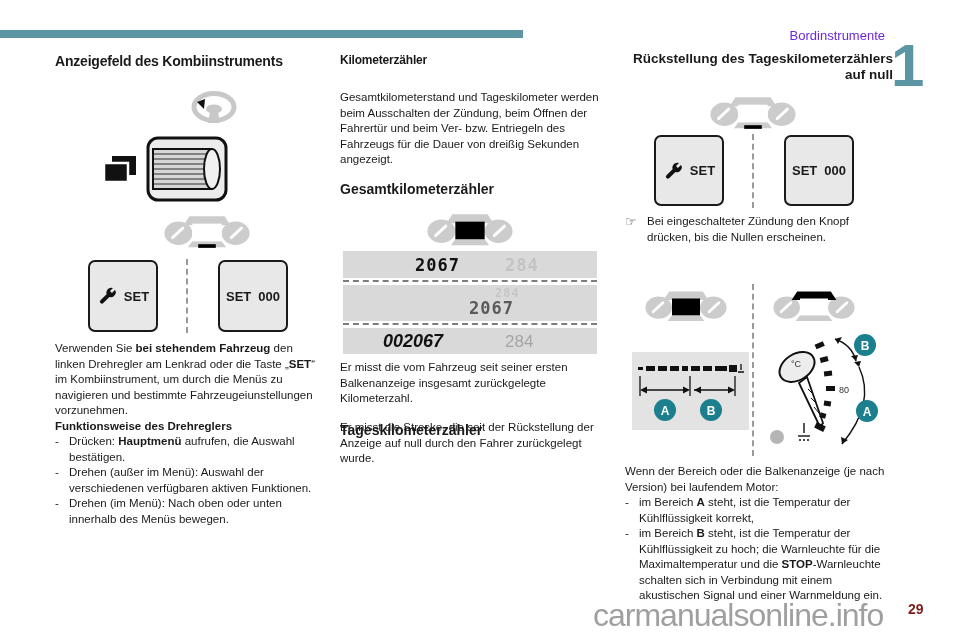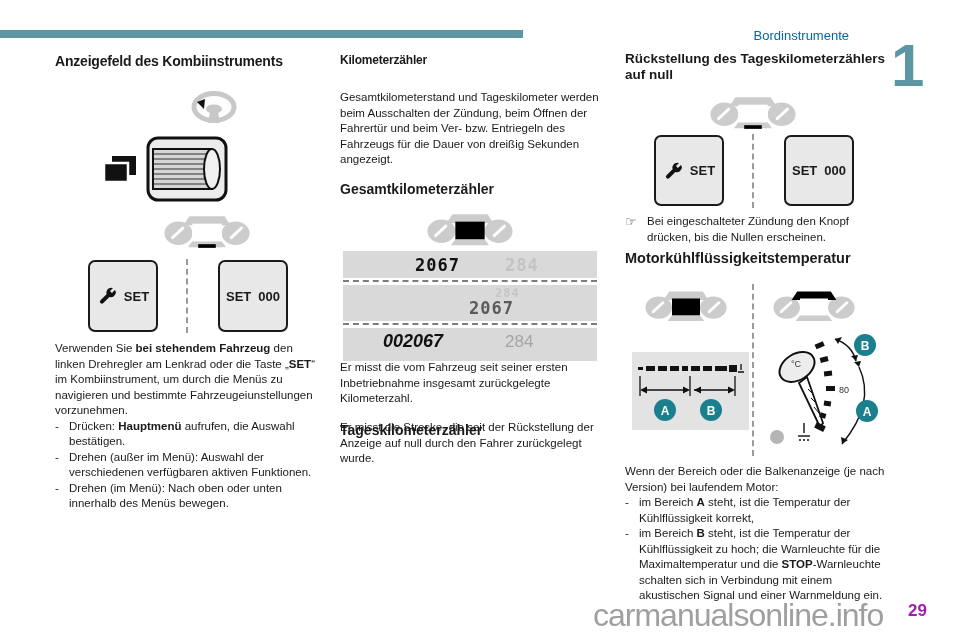--- a/index.html
+++ b/index.html
@@ -3,46 +3,46 @@
 <meta charset="utf-8">
 <style>
   :root{ --accent:#5d96a3; --badge:#1b7f8e; }
   *{margin:0;padding:0;box-sizing:border-box;}
   html,body{background:#fff;}
   .page{position:relative;width:960px;height:640px;background:#fff;overflow:hidden;
         font-family:"Liberation Sans",sans-serif;color:#1a1a1a;}
   .abs{position:absolute;}
   
   .topbar{left:0;top:30px;width:523px;height:8px;background:var(--accent);}
-  .runhead{left:664px;top:28px;width:185px;text-align:right;font-size:13px;color:#0369a1;}
+  .runhead{left:700px;top:28px;width:185px;text-align:right;font-size:13px;color:#6d28d9;}
   .chapter{left:891px;top:36px;font-size:60px;font-weight:bold;color:var(--accent);line-height:1;}
   
   .h1{font-weight:bold;font-size:14px;letter-spacing:-0.2px;}
-  .h1s{font-weight:bold;font-size:13.5px;line-height:16px;}
+  .h1s{font-weight:bold;font-size:13.5px;line-height:16px;text-align:right;}
   .h2{font-weight:bold;font-size:14px;}
   .body{font-size:11.5px;line-height:15.5px;}
   .b{font-weight:bold;}
   .li{display:flex;}
   .li .dash{width:14px;flex:0 0 14px;}
   .li .txt{flex:1;}
   
   .setbox{border:2.5px solid #1a1a1a;border-radius:7px;background:#e8e8e8;
           display:flex;align-items:center;justify-content:center;gap:7px;
           font-weight:bold;font-size:13px;}
   .vdash{border-left:2px dashed #9a9a9a;width:0;}
   
   .band{position:relative;width:254px;background:#d9d9d9;}
   .sep{position:relative;width:254px;height:7px;}
   .sep::after{content:"";position:absolute;left:0;right:0;top:2px;border-top:2px dashed #7d7d7d;}
   .seg{font-family:"DejaVu Sans Mono",monospace;font-weight:bold;letter-spacing:1px;}
   .panel{background:#e3e3e3;}
   .note{display:flex;gap:6px;}
   .note .hand{color:#666;font-size:13px;font-family:"DejaVu Sans",sans-serif;flex:0 0 16px;}
   .wm{font-size:32px;color:#8f8f8f;opacity:.85;letter-spacing:-1px;}
-  .pageno{font-size:17px;font-weight:bold;color:#a21caf;}
+  .pageno{font-size:14px;font-weight:bold;color:#7f1d1d;}
   svg text{font-family:"Liberation Sans",sans-serif;}
   
   .cluster .screen{fill:#fff;}
   .cluster .hood{fill:#cccccc;}
   .cluster .bar{display:none;}
   .cluster.v-bar .bar{display:block;}
   .cluster.v-black .screen{fill:#000;}
   .cluster.v-hood .hood{fill:#000;}
 </style>
 </head>
@@ -102,20 +102,21 @@
     </svg>
     <span>SET</span>
   </div>
   <div class="abs setbox" style="left:218px;top:260px;width:70px;height:72px;">
     <span>SET</span>
     <span>000</span>
   </div>
 
   <div class="abs body" style="left:55px;top:341px;width:261px;">
     <p><span>Verwenden Sie </span><span class="b">bei stehendem Fahrzeug</span><span> den linken Drehregler am Lenkrad oder die Taste „</span><span class="b">SET</span><span>“ im Kombiinstrument, um durch die Menüs zu navigieren und bestimmte Fahrzeugeiunstellungen vorzunehmen.</span></p>
+    <p class="b">Funktionsweise des Drehreglers</p>
     <div class="li">
       <span class="dash">-</span>
       <span class="txt"><span>Drücken: </span><span class="b">Hauptmenü</span><span> aufrufen, die Auswahl bestätigen.</span></span>
     </div>
     <div class="li">
       <span class="dash">-</span>
       <span class="txt"><span>Drehen (außer im Menü): Auswahl der verschiedenen verfügbaren aktiven Funktionen.</span></span>
     </div>
     <div class="li">
       <span class="dash">-</span>
@@ -141,27 +142,27 @@
     <div class="band" style="height:27px;">
       <span class="abs seg" style="left:72px;top:4px;font-size:17px;color:#111;">2067</span>
       <span class="abs seg" style="left:162px;top:4px;font-size:17px;color:#c3c3c3;">284</span>
     </div>
     <div class="sep"></div>
     <div class="band" style="height:36px;">
       <span class="abs seg" style="left:152px;top:1px;font-size:12px;color:#c6c6c6;">284</span>
       <span class="abs seg" style="left:126px;top:13px;font-size:17px;color:#5a5a5a;">2067</span>
     </div>
     <div class="sep"></div>
-    <div class="band" style="height:33px;">
+    <div class="band" style="height:26px;">
       <span class="abs" style="left:40px;top:3px;font-size:18px;font-weight:bold;font-style:italic;color:#111;">002067</span>
       <span class="abs" style="left:162px;top:4px;font-size:17px;color:#a5a5a5;">284</span>
     </div>
   </div>
 
-  <div class="abs body" style="left:340px;top:360px;width:261px;">Er misst die vom Fahrzeug seit seiner ersten Inbetriebnahme insgesamt zurückgelegte Kilometerzahl.</div>
+  <div class="abs body" style="left:340px;top:360px;width:261px;">Er misst die vom Fahrzeug seit seiner ersten Balkenanzeige insgesamt zurückgelegte Kilometerzahl.</div>
   <div class="abs h2" style="left:340px;top:422px;">Tageskilometerzähler</div>
   <div class="abs body" style="left:340px;top:420px;width:261px;">Er misst die Strecke, die seit der Rückstellung der Anzeige auf null durch den Fahrer zurückgelegt wurde.</div>
 
   <div class="abs h1s" style="left:625px;top:51px;width:268px;">Rückstellung des Tageskilometerzählers auf null</div>
 
   <svg class="abs cluster v-bar" style="left:709px;top:92px;" width="88" height="40" viewBox="0 0 120 52">
     <ellipse cx="21" cy="29" rx="19" ry="16" fill="#ccc"></ellipse>
     <ellipse cx="99" cy="29" rx="19" ry="16" fill="#ccc"></ellipse>
     <path class="hood" d="M36 6 L84 6 L92 18 L28 18 Z"></path>
     <path d="M40 40 L80 40 L86 48 L34 48 Z" fill="#ccc"></path>
@@ -182,21 +183,20 @@
   <div class="abs setbox" style="left:784px;top:135px;width:70px;height:71px;">
     <span>SET</span>
     <span>000</span>
   </div>
 
   <div class="abs body note" style="left:625px;top:214px;width:252px;">
     <span class="hand">☞</span>
     <span class="txt">Bei eingeschalteter Zündung den Knopf drücken, bis die Nullen erscheinen.</span>
   </div>
 
-  <div class="abs h2" style="left:625px;top:250px;white-space:nowrap;font-size:14.5px;">Motorkühlflüssigkeitstemperatur</div>
 
   <svg class="abs cluster v-black" style="left:644px;top:287px;" width="84" height="37" viewBox="0 0 120 52">
     <ellipse cx="21" cy="29" rx="19" ry="16" fill="#ccc"></ellipse>
     <ellipse cx="99" cy="29" rx="19" ry="16" fill="#ccc"></ellipse>
     <path class="hood" d="M36 6 L84 6 L92 18 L28 18 Z"></path>
     <path d="M40 40 L80 40 L86 48 L34 48 Z" fill="#ccc"></path>
     <rect class="screen" x="40" y="16" width="40" height="24"></rect>
     <line x1="13" y1="35" x2="27" y2="22" stroke="#fff" stroke-width="4" stroke-linecap="round"></line>
     <line x1="93" y1="35" x2="107" y2="22" stroke="#fff" stroke-width="4" stroke-linecap="round"></line>
   </svg>

